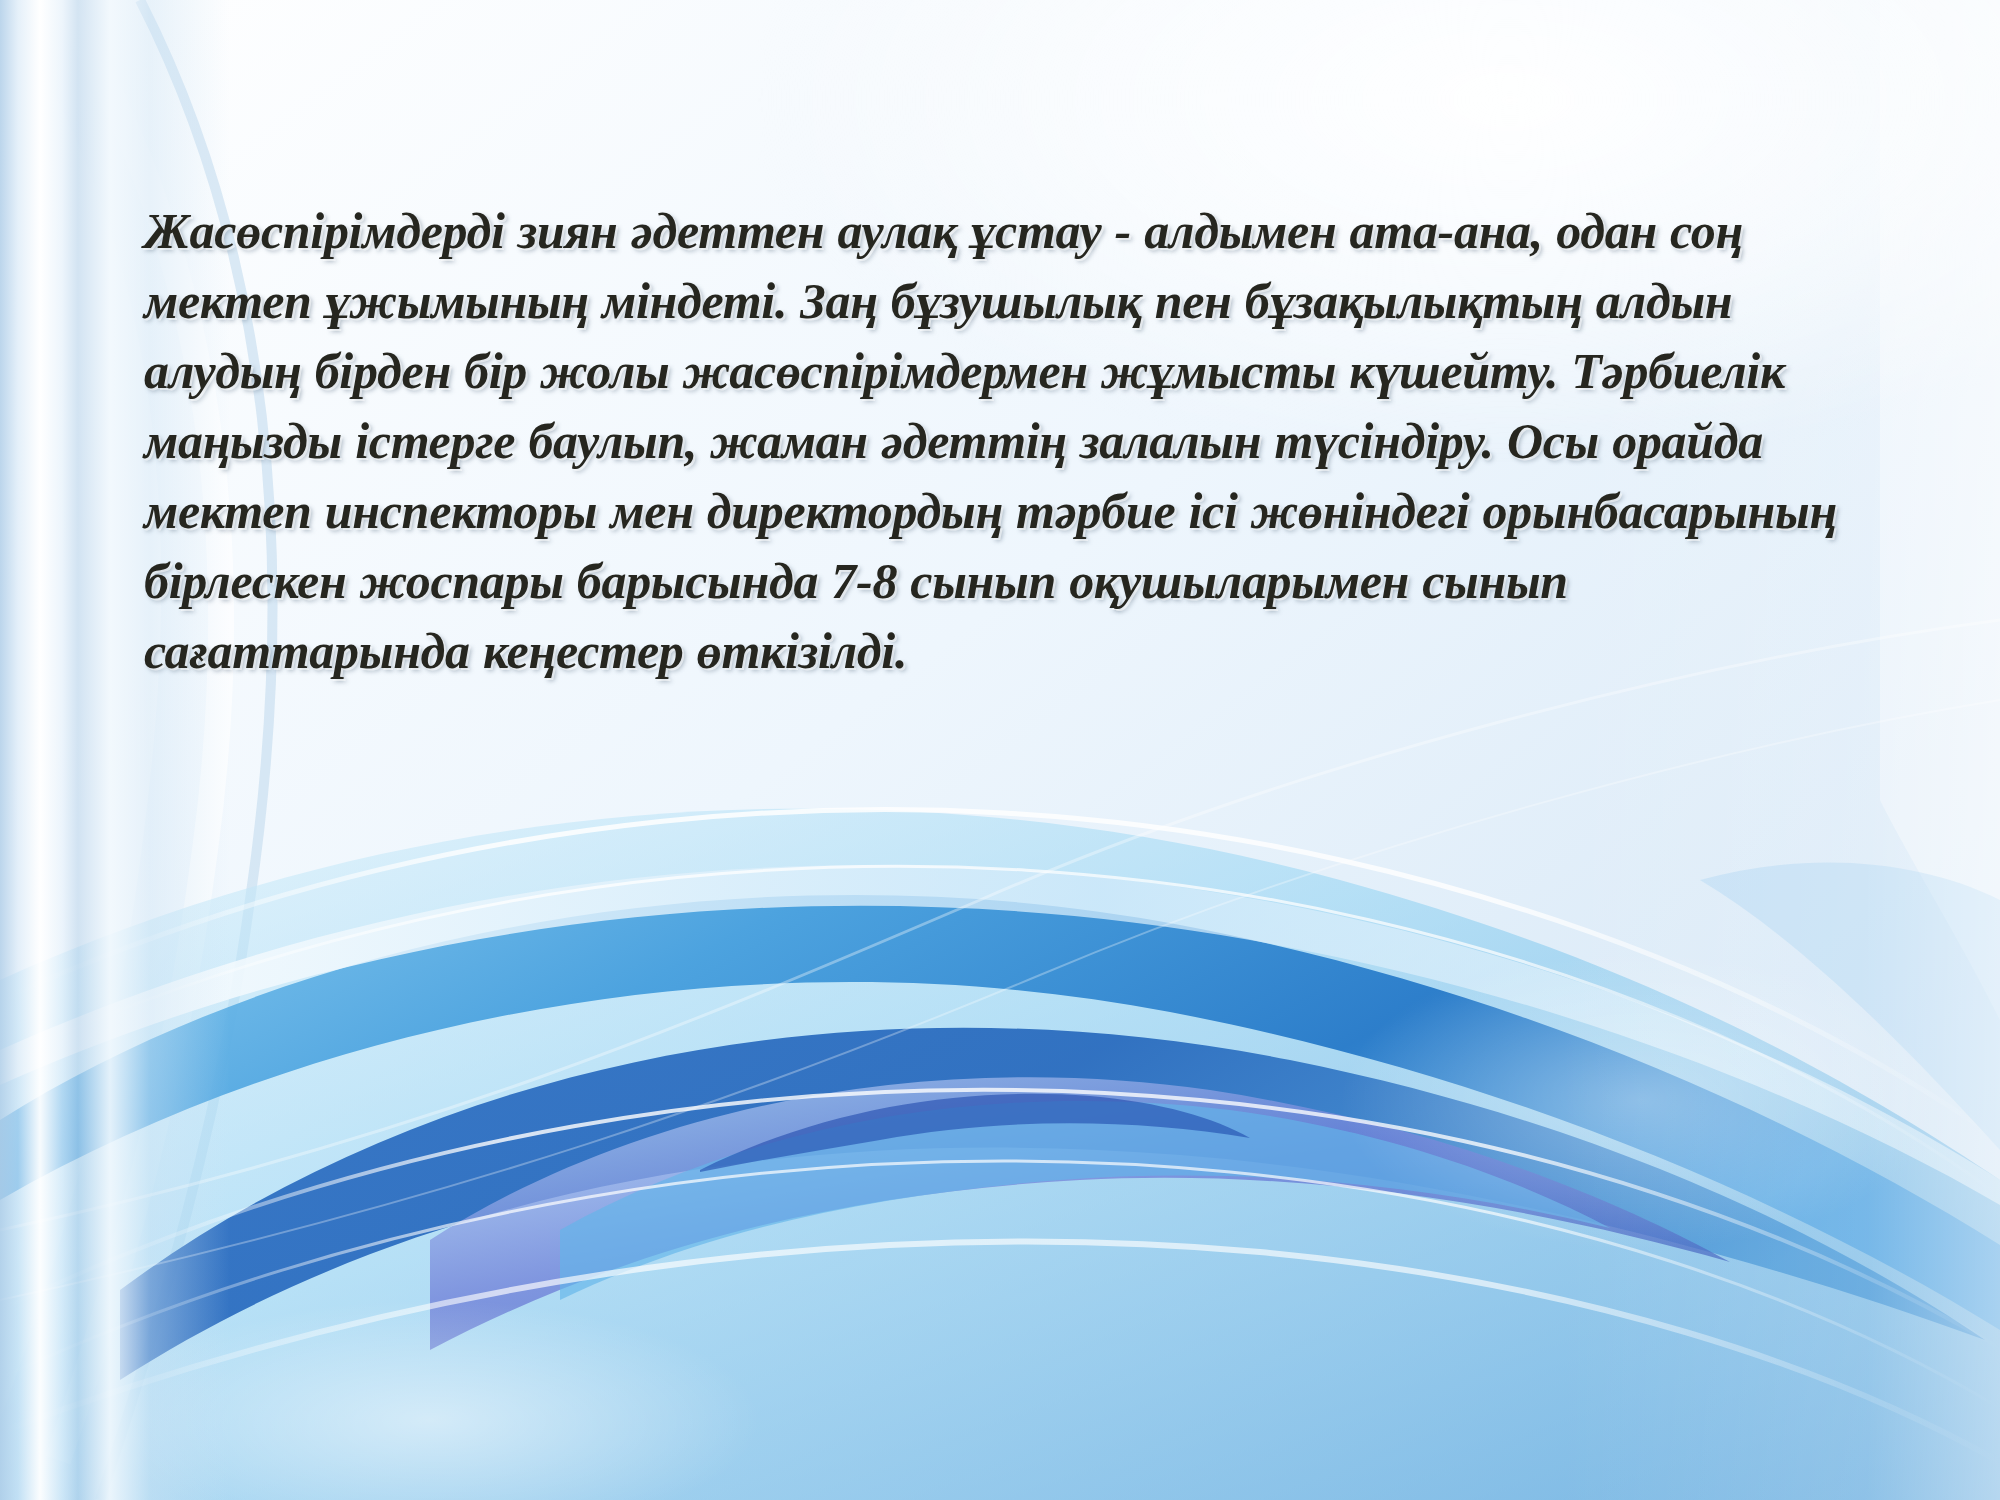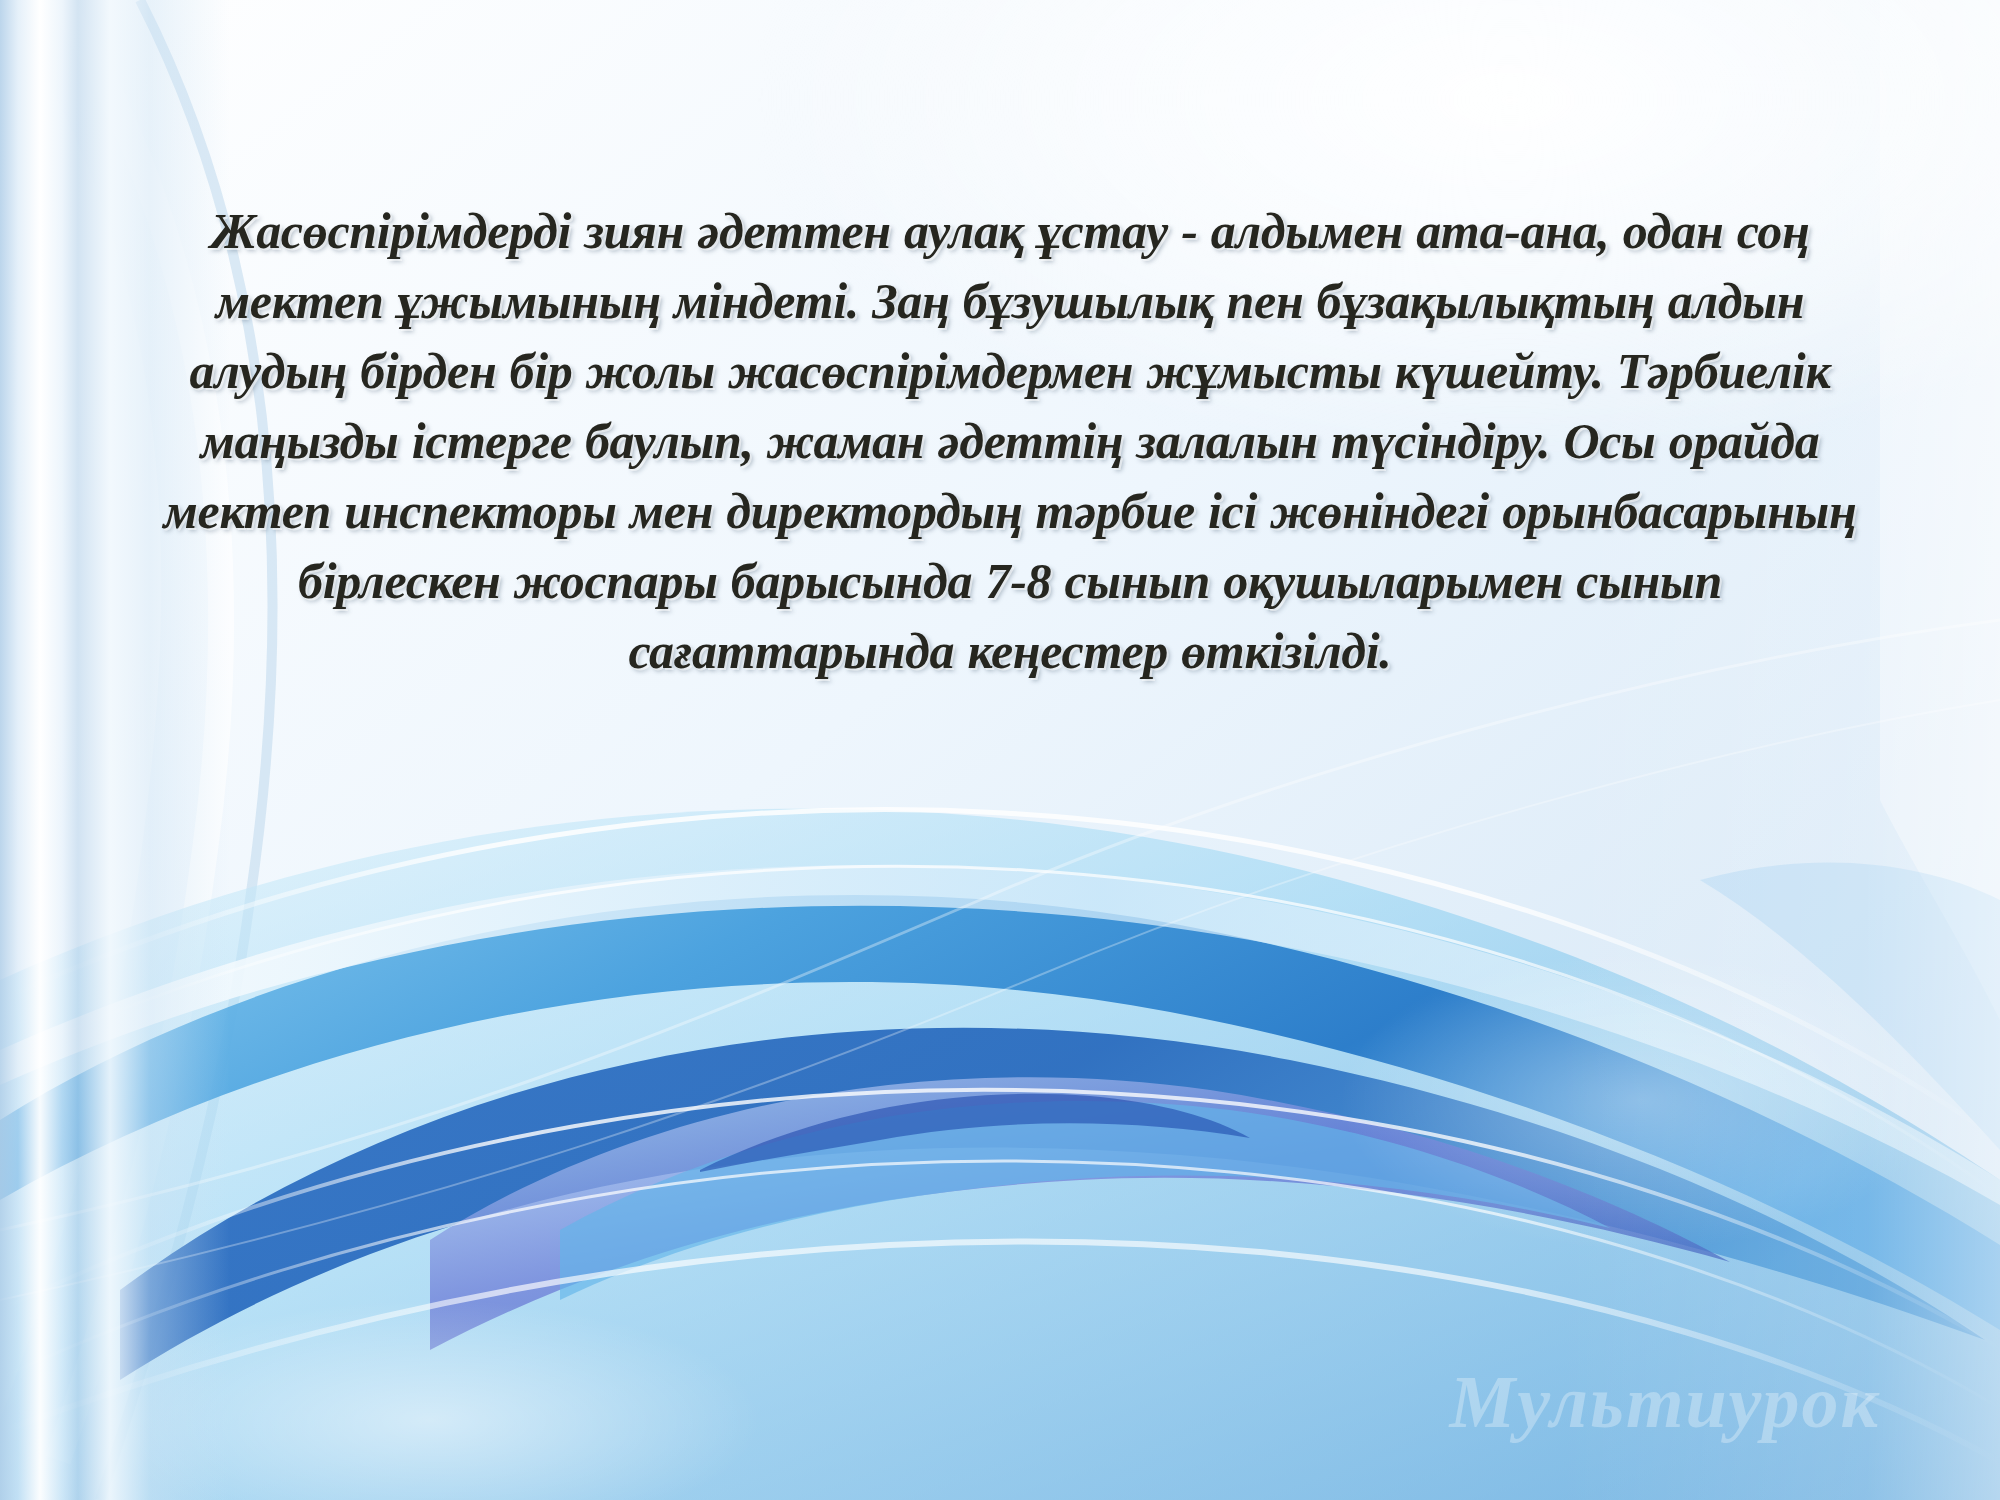--- a/index.html
+++ b/index.html
@@ -60,24 +60,24 @@
   .right-haze {
     position: absolute;
     right: -120px; top: 0;
     width: 560px; height: 1500px;
     background: linear-gradient(270deg, rgba(255,255,255,0.75) 0%, rgba(255,255,255,0.15) 45%, rgba(255,255,255,0) 100%);
   }
 
   
   #text-block {
     position: absolute;
-    left: 160px;
+    left: 144px;
     top: 196px;
     width: 1700px;
-    text-align: center;
+    text-align: left;
     z-index: 40;
   }
 
   #body-text {
     margin: 0;
     font-family: "Liberation Serif", serif;
     font-style: italic;
     font-weight: bold;
     font-size: 50px;
     line-height: 70px;
@@ -197,15 +197,14 @@
   </svg>
 
   <div class="left-bands"></div>
   <div class="top-glow"></div>
   <div class="right-haze"></div>
 
   <div id="text-block">
     <p id="body-text">Жасөспірімдерді зиян әдеттен аулақ ұстау - алдымен ата-ана, одан соң мектеп ұжымының міндеті. Заң бұзушылық пен бұзақылықтың алдын алудың бірден бір жолы жасөспірімдермен жұмысты күшейту. Тәрбиелік маңызды істерге баулып, жаман әдеттің залалын түсіндіру. Осы орайда мектеп инспекторы мен директордың тәрбие ісі жөніндегі орынбасарының бірлескен жоспары барысында 7-8 сынып оқушыларымен сынып сағаттарында кеңестер өткізілді.</p>
   </div>
 
-  <div class="watermark">Мультиурок</div>
 
 </div>
 
 </body></html>

